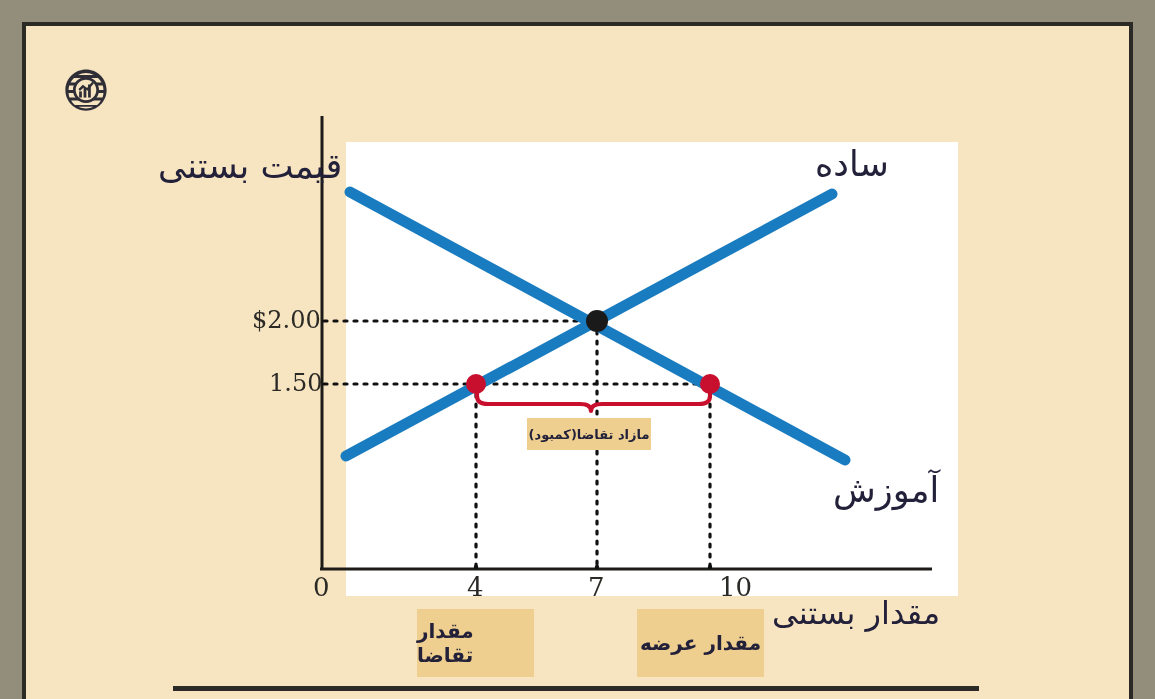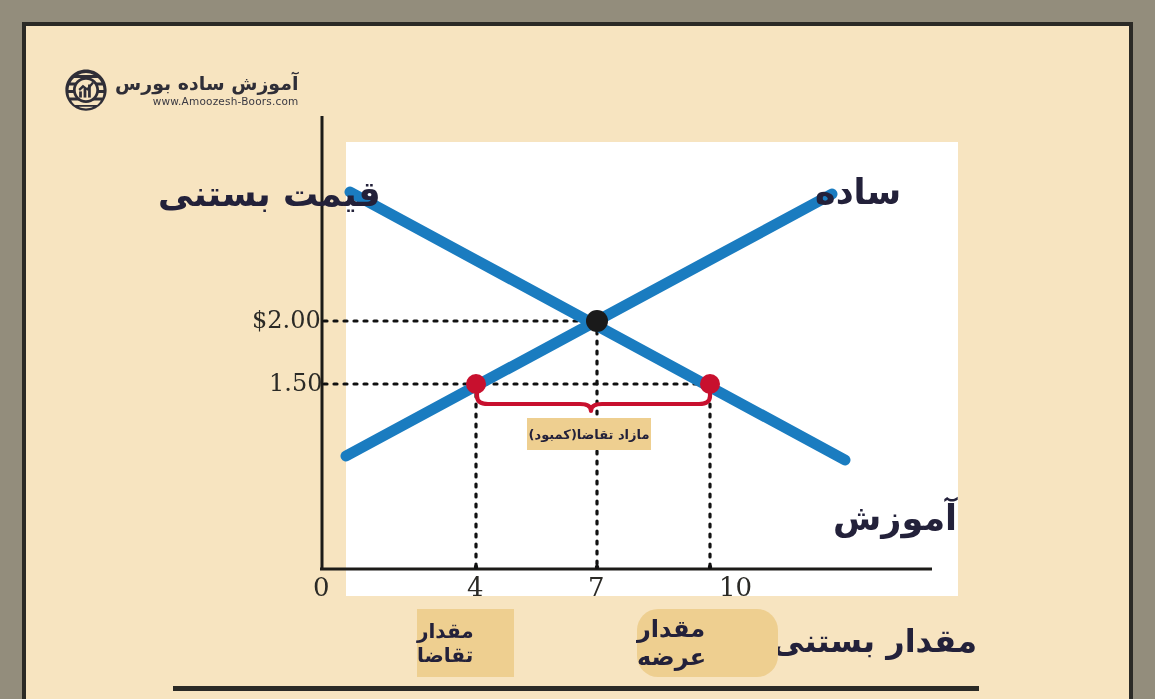--- a/index.html
+++ b/index.html
@@ -45,21 +45,21 @@
   }
   
   #plot{
     position:absolute;
     left:320px;top:116px;
     width:612px;height:454px;
     background:#ffffff;
   }
   #chart-svg{position:absolute;left:0;top:0;width:1155px;height:699px;pointer-events:none;}
   
-  .lbl{position:absolute;white-space:nowrap;color:#23213a;font-weight:bold;margin-top:28px;}
+  .lbl{position:absolute;white-space:nowrap;color:#23213a;font-weight:normal;}
   #y-axis-title{
     left:158px;top:146px;font-size:35px;
   }
   #x-axis-title{
     left:772px;top:594px;font-size:32px;
   }
   #supply-label{left:815px;top:144px;font-size:35px;}
   #demand-label{left:833px;top:470px;font-size:35px;}
   .tickval{
     position:absolute;color:#2b2a26;font-weight:normal;
@@ -74,47 +74,43 @@
   
   .box{
     position:absolute;background:#eecf90;
     display:flex;align-items:center;justify-content:center;
     color:#23213a;font-weight:bold;text-align:left;
   }
   #box-shortage{
     left:527px;top:418px;width:124px;height:32px;font-size:13px;
   }
   #box-qd{
-    left:417px;top:609px;width:97px;height:68px;font-size:20px;
+    left:417px;top:609px;width:117px;height:68px;font-size:20px;
   }
   #box-qs{
-    left:637px;top:609px;width:141px;height:68px;font-size:24px;border-radius:21px;
+    left:637px;top:609px;width:127px;height:68px;font-size:20px;
   }
 </style>
 </head>
 <body>
 
 <div id="frame">
 
   <div id="logo">
     <svg id="logo-globe" viewBox="0 0 64 64">
       <g fill="#2f2e37">
         <path d="M32 2C15.4 2 2 15.4 2 32s13.4 30 30 30 30-13.4 30-30S48.6 2 32 2zm0 5.2c4.2 0 8.1 1.1 11.5 3H20.5c3.4-1.9 7.3-3 11.5-3zM14.6 14.5h34.8c2 1.9 3.7 4.1 5 6.6H9.6c1.3-2.5 3-4.7 5-6.6zM7.6 25.5h48.8c.6 2 .9 4.2 1 6.4H6.6c.1-2.2.4-4.4 1-6.4zM6.6 36.5h50.8c-.2 2.2-.6 4.3-1.3 6.3H7.9c-.7-2-1.1-4.1-1.3-6.3zM10.4 47.3h43.2c-1.4 2.5-3.2 4.7-5.3 6.5H15.7c-2.1-1.8-3.9-4-5.3-6.5zM32 58.8c-3.8 0-7.5-.9-10.7-2.5h21.4c-3.2 1.6-6.9 2.5-10.7 2.5z"></path>
         <circle cx="32" cy="32" r="17" fill="#f7e4c0"></circle>
         <path d="M32 13c-10.5 0-19 8.5-19 19s8.5 19 19 19 19-8.5 19-19-8.5-19-19-19zm0 4c8.3 0 15 6.7 15 15s-6.7 15-15 15-15-6.7-15-15 6.7-15 15-15z"></path>
         <rect x="22" y="34" width="4" height="9"></rect>
         <rect x="28.5" y="29" width="4" height="14"></rect>
         <rect x="35" y="24" width="4" height="19"></rect>
         <path d="M21 30.5l6.5-6 6 4.5 7.5-9 2.6 2-9.3 11.2-6.1-4.6-5.1 4.7z"></path>
       </g>
     </svg>
-    <div id="logo-text">
-      <div id="logo-fa">آموزش ساده بورس</div>
-      <div id="logo-url">www.Amoozesh-Boors.com</div>
-    </div>
   </div>
 
   <div id="plot"></div>
 
 </div>
 
 <svg id="chart-svg" viewBox="0 0 1155 699">
 
   <line x1="322" y1="116" x2="322" y2="570" stroke="#1c1b18" stroke-width="3"></line>
   <line x1="320" y1="569" x2="932" y2="569" stroke="#1c1b18" stroke-width="3"></line>

